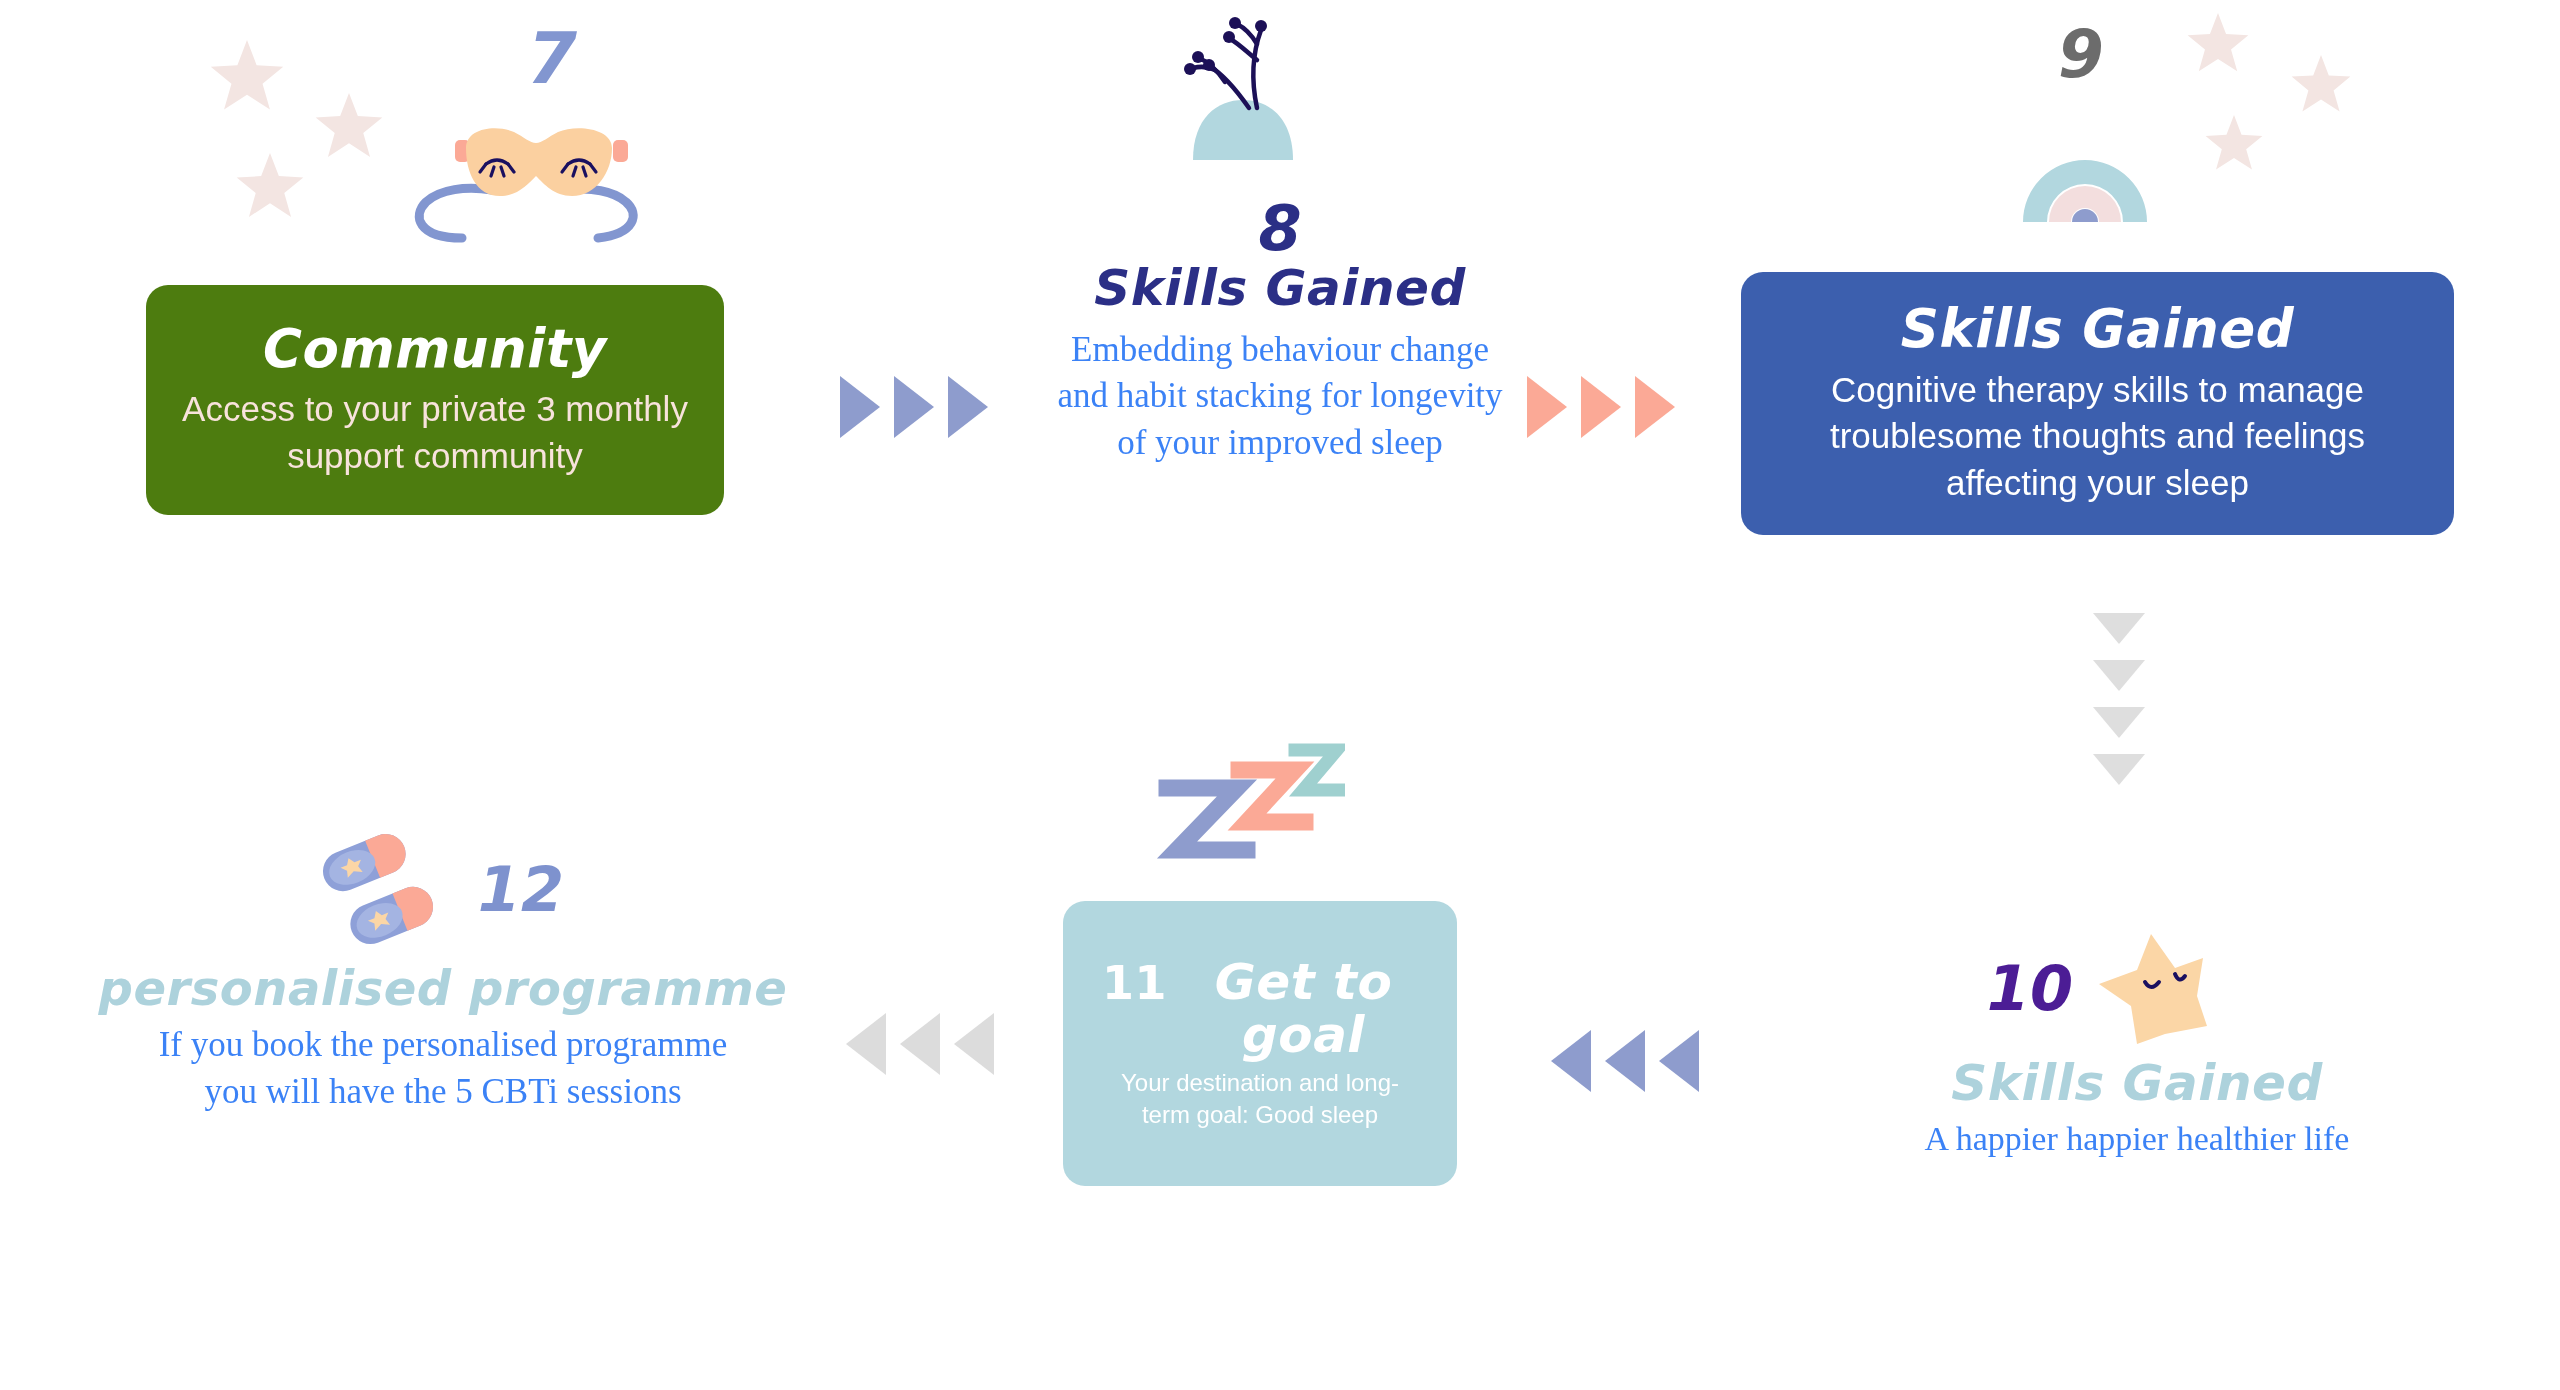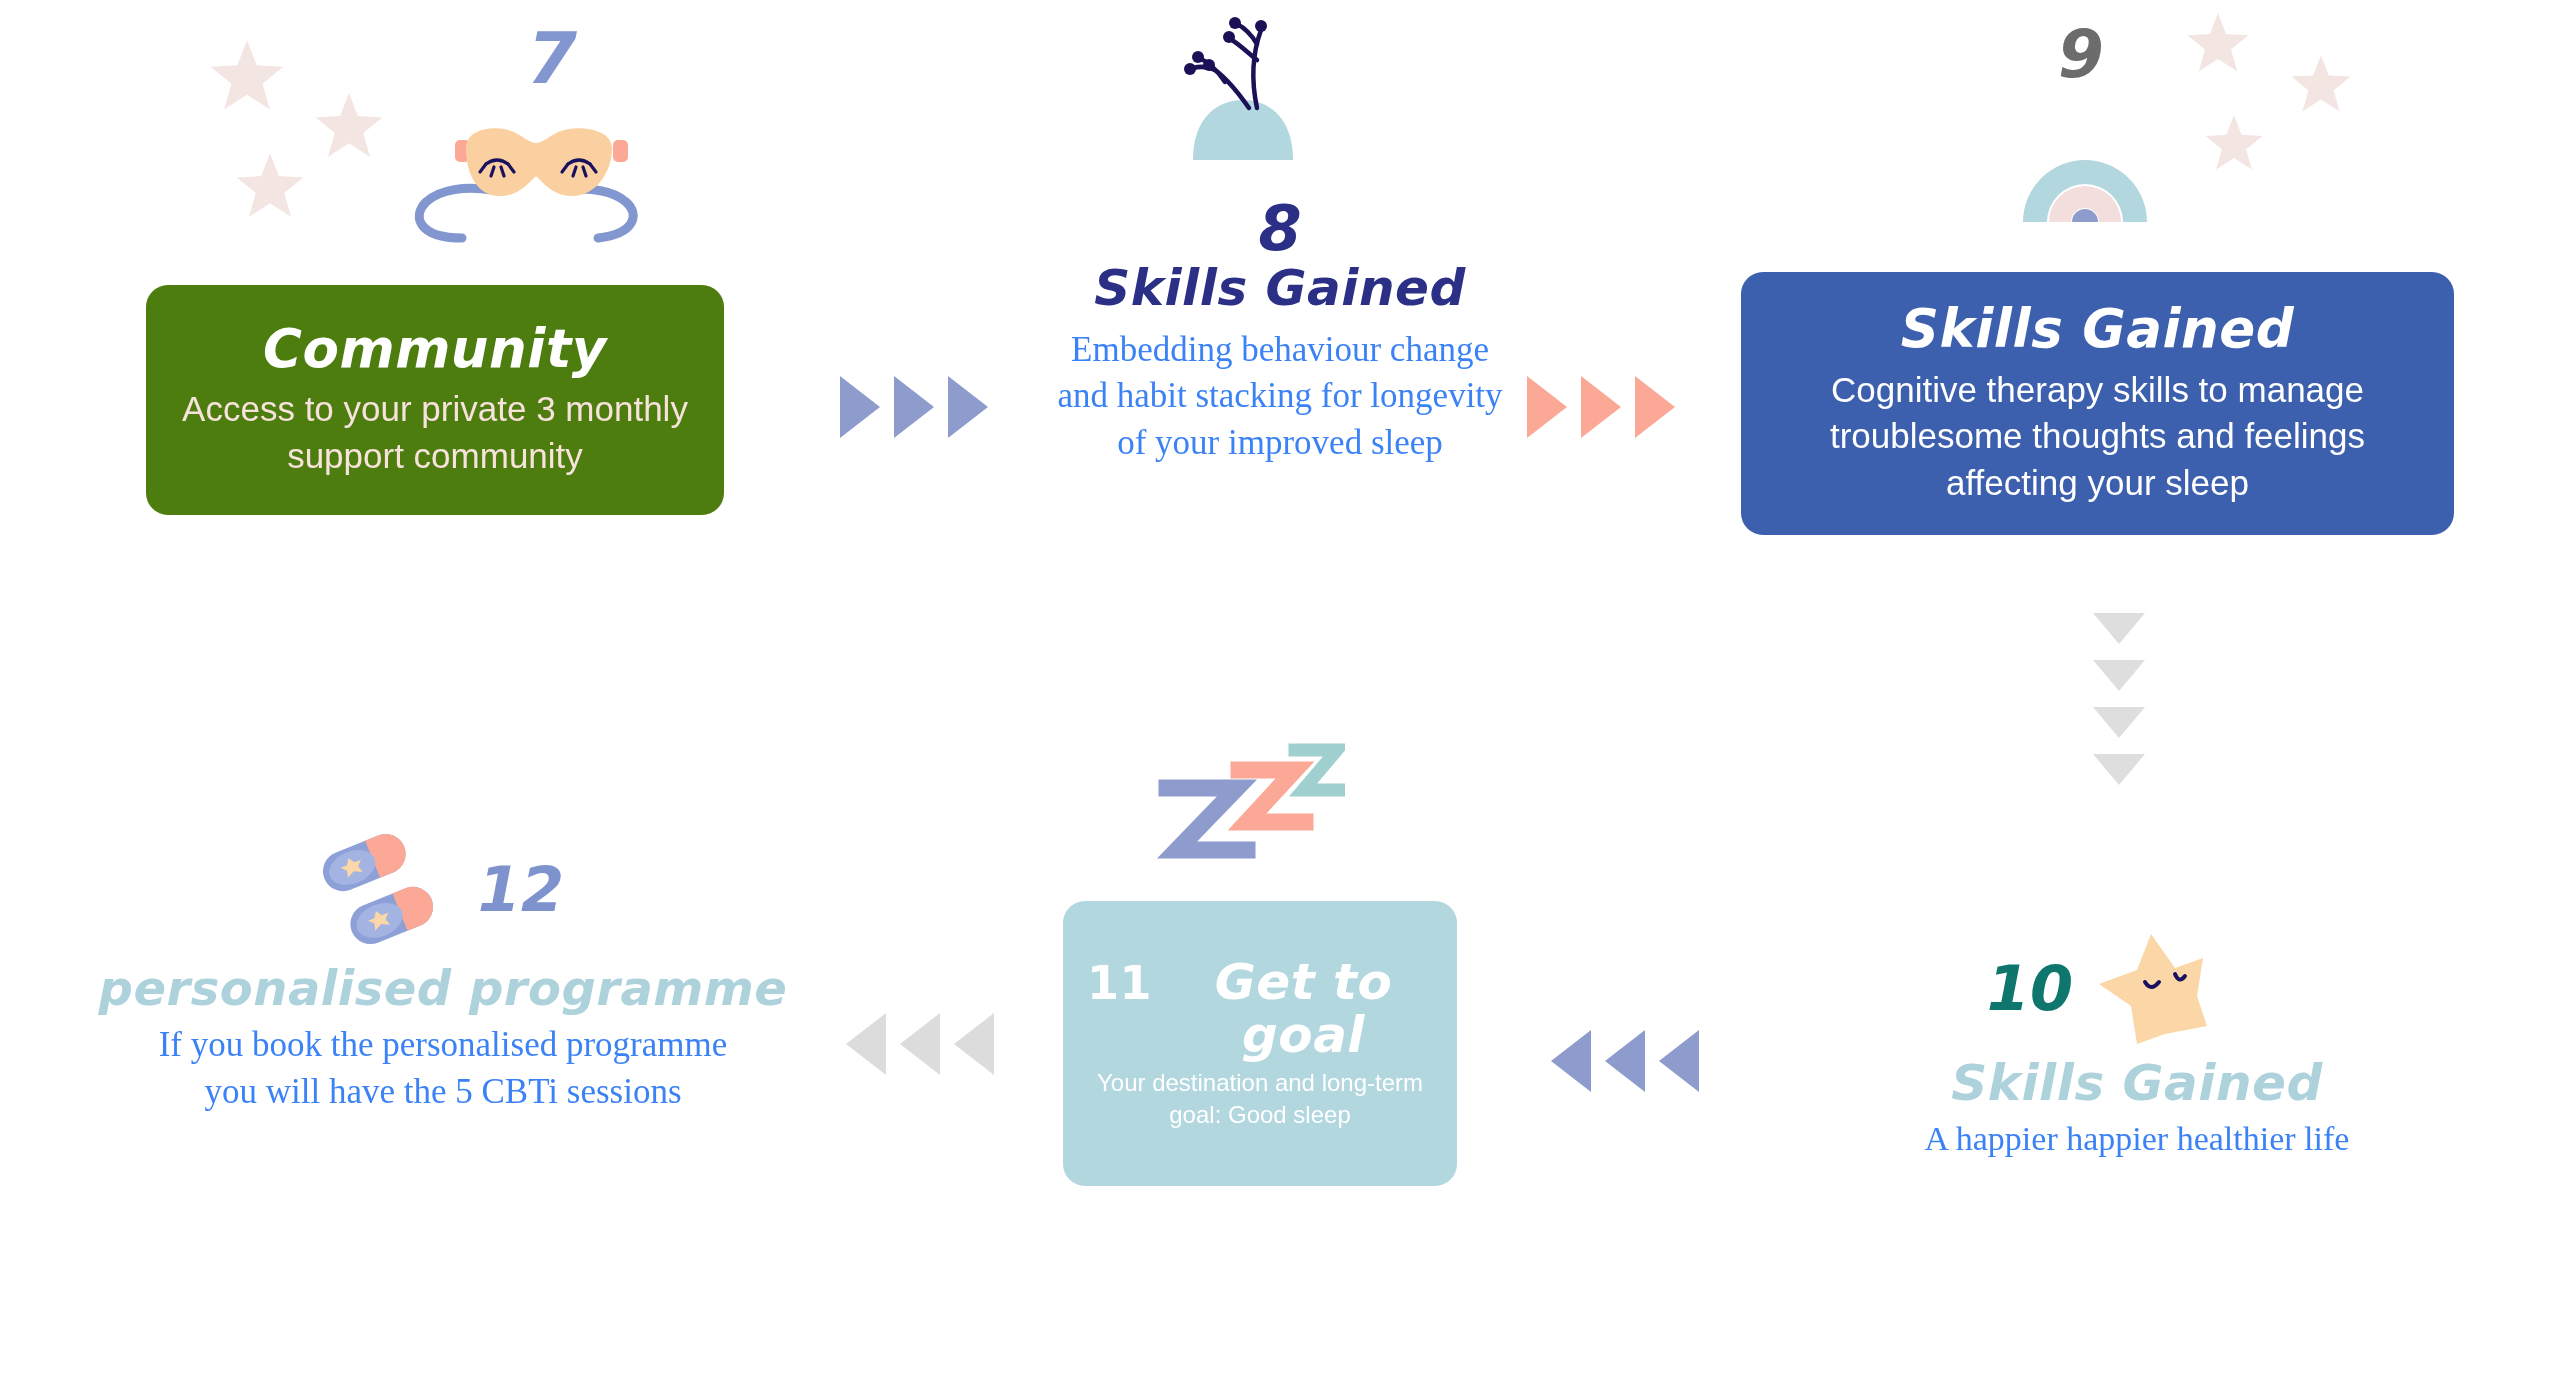--- a/index.html
+++ b/index.html
@@ -62,21 +62,21 @@
     background: #3c5fae;
   }
   #card-skills9 .card-title { font-size: 53px; color: #ffffff; }
   #card-skills9 .card-body  { font-size: 35px; color: #ffffff; }
 
   
   #card-gettohere {
     left: 1063px; top: 901px;
     width: 394px; height: 285px;
     background: #b2d7df;
-    padding: 22px 24px;
+    padding: 22px 39px;
   }
   #card-gettohere .card-title {
     font-size: 50px; color: #ffffff;
     display: flex; align-items: baseline; gap: 22px;
     margin-bottom: 6px;
   }
   #card-gettohere .num-inline { font-size: 46px; font-style: normal; }
   #card-gettohere .card-body  { font-size: 24px; color: #ffffff; }
 
   
@@ -110,21 +110,21 @@
   #block-skills8 .block-num   { font-size: 62px; color: #2b2f86; line-height: 0.95; }
   #block-skills8 .block-title { font-size: 50px; color: #2b2f86; margin-top: 4px; }
   #block-skills8 .block-body  { font-size: 35px; margin-top: 14px; }
 
   
   #block-skills10 { left: 1827px; top: 930px; width: 620px; }
   #block-skills10 .row10 {
     display: flex; align-items: center; justify-content: center;
     gap: 18px; height: 118px;
   }
-  #block-skills10 .block-num   { font-size: 62px; color: #0f766e; line-height: 1; }
+  #block-skills10 .block-num   { font-size: 62px; color: #4c1d95; line-height: 1; }
   #block-skills10 .block-title { font-size: 50px; color: #add2dc; margin-top: 10px; }
   #block-skills10 .block-body  { font-size: 34px; margin-top: 8px; }
 
   
   #block-prog { left: 143px; top: 830px; width: 600px; }
   #block-prog .row12 {
     display: flex; align-items: center; justify-content: center;
     gap: 26px; height: 120px;
   }
   #block-prog .block-num   { font-size: 62px; color: #7e92ce; line-height: 1; }

